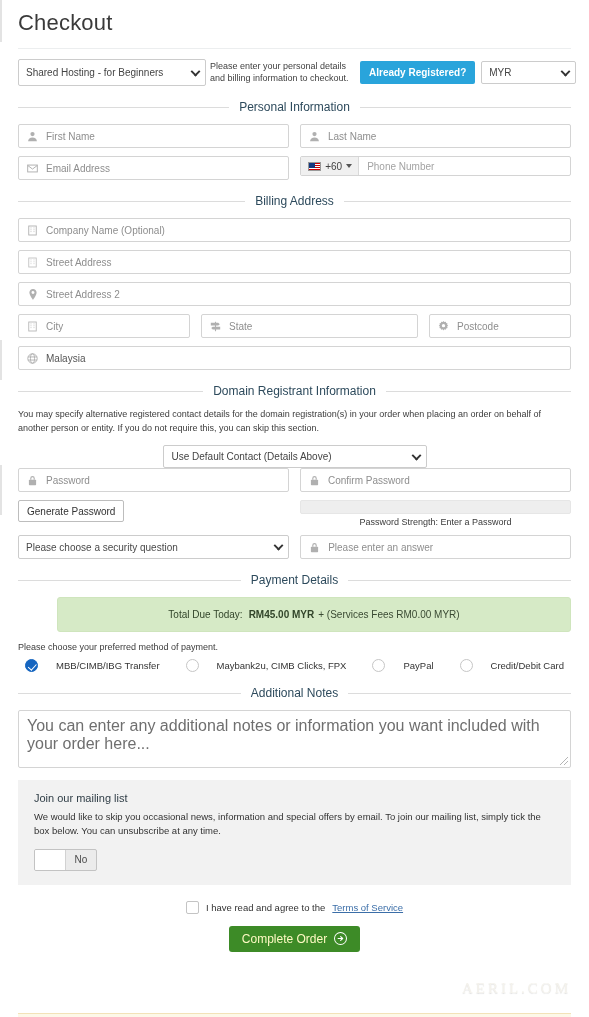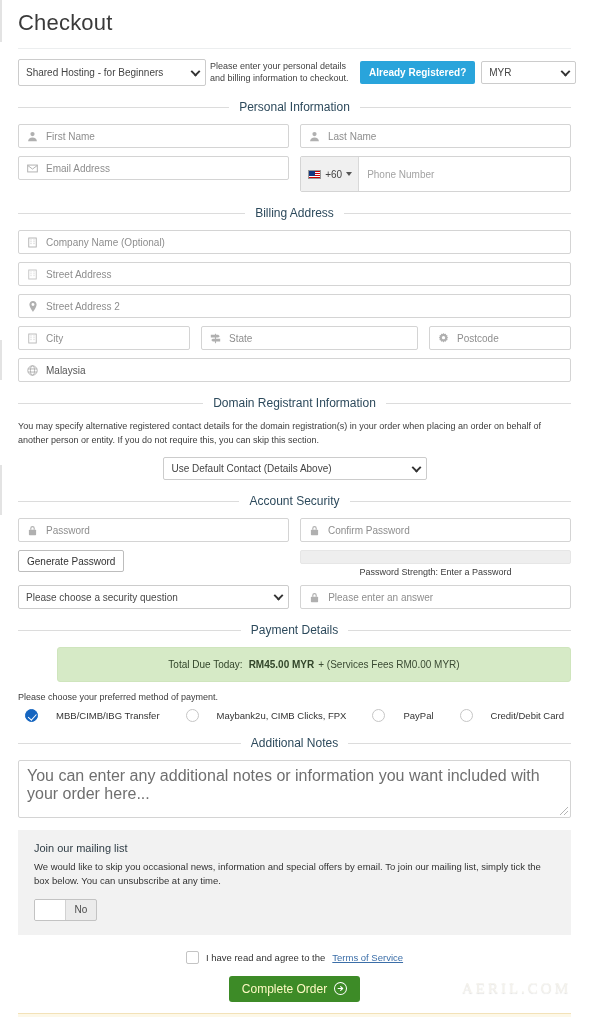--- a/index.html
+++ b/index.html
@@ -153,21 +153,21 @@
     color: #b0b0b0;
   }
   .field .ficon svg { display: block; }
   .half { flex: 1 1 50%; }
   .full { width: 100%; }
 
   
   .phone-group {
     flex: 1 1 50%;
     display: flex;
-    height: 36px;
+    height: 20px;
     border: 1px solid #d4d4d4;
     border-radius: 2px;
     background: #fff;
     overflow: hidden;
   }
   .phone-prefix {
     display: flex;
     align-items: center;
     gap: 4px;
     background: #f0f0f0;
@@ -604,25 +604,20 @@
 
     <div class="registrant-text">You may specify alternative registered contact details for the domain registration(s) in your order when placing an order on behalf of another person or entity. If you do not require this, you can skip this section.</div>
 
     <div class="center-select-wrap">
       <div class="registrant-select">
         <span>Use Default Contact (Details Above)</span>
         <span class="caret"></span>
       </div>
     </div>
 
-    <div class="section-head">
-      <span class="line"></span>
-      <span class="label">Account Security</span>
-      <span class="line"></span>
-    </div>
 
     <div class="row">
       <div class="field half">
         <span class="ficon">
           <svg width="9" height="11" viewBox="0 0 12 14" fill="#b0b0b0">
               <path d="M3 6V4a3 3 0 016 0v2h-1.5V4a1.5 1.5 0 00-3 0v2z"></path>
               <rect x="1.2" y="6" width="9.6" height="7.2" rx="1"></rect>
             </svg>
         </span>
         <span class="ph">Password</span>

